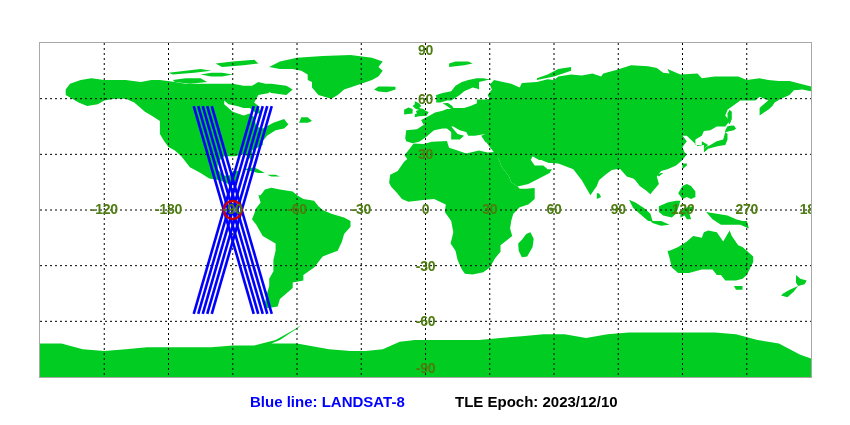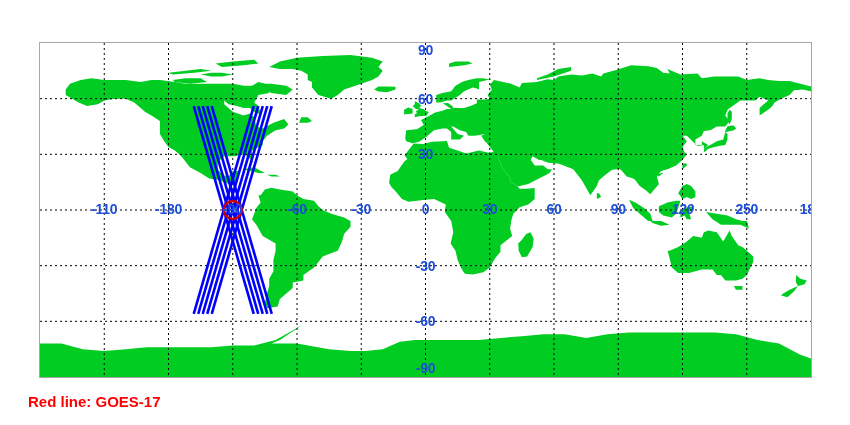--- a/index.html
+++ b/index.html
@@ -8,21 +8,21 @@
   #app{position:relative;width:850px;height:425px;background:#ffffff;}
 
   
   #map-frame{position:absolute;left:39px;top:42px;width:773px;height:336px;
              background:#ffffff;border:1px solid #a8a8a8;box-sizing:border-box;
              overflow:hidden;}
   #map-canvas{position:absolute;left:0;top:0;width:771px;height:334px;display:block;}
 
   
   .tick{position:absolute;font-family:"Liberation Sans",sans-serif;
-        font-size:14px;font-weight:bold;color:#1d4ed8;white-space:nowrap;
+        font-size:14px;font-weight:bold;color:#4d7c0f;white-space:nowrap;
         transform:translate(-50%,-50%);letter-spacing:-0.3px;}
 
   
   #legend{position:absolute;left:0;top:392px;width:850px;height:33px;}
   .leg{position:absolute;top:0;font-size:15px;font-weight:bold;
        white-space:nowrap;line-height:20px;}
   #leg-red{left:28px;color:#ff0000;}
   #leg-blue{left:250px;color:#0000ff;}
   #leg-epoch{left:455px;color:#000000;}
 </style>
@@ -113,32 +113,33 @@
       </g>
     </svg>
 
     <div id="ticklabels">
         <div class="tick" style="left: 321.25px; top: 166px;">-30</div>
         <div class="tick" style="left: 385.5px; top: 166px;">0</div>
         <div class="tick" style="left: 449.75px; top: 166px;">30</div>
         <div class="tick" style="left: 514px; top: 166px;">60</div>
         <div class="tick" style="left: 578.25px; top: 166px;">90</div>
         <div class="tick" style="left: 642.5px; top: 166px; font-style: italic;">120</div>
-        <div class="tick" style="left: 706.75px; top: 166px;">250</div>
+        <div class="tick" style="left: 706.75px; top: 166px;">270</div>
         <div class="tick" style="left: 771px; top: 166px;">180</div>
-        <div class="tick" style="left: 64.25px; top: 166px;">-110</div>
+        <div class="tick" style="left: 64.25px; top: 166px;">-120</div>
         <div class="tick" style="left: 128.5px; top: 166px;">-180</div>
         <div class="tick" style="left: 192.75px; top: 166px;">-90</div>
         <div class="tick" style="left: 257px; top: 166px;">-60</div>
         <div class="tick" style="left: 385.5px; top: 7px;">90</div>
         <div class="tick" style="left: 385.5px; top: 55.6667px;">60</div>
         <div class="tick" style="left: 385.5px; top: 111.333px;">30</div>
         <div class="tick" style="left: 385.5px; top: 222.667px;">-30</div>
         <div class="tick" style="left: 385.5px; top: 278.333px;">-60</div>
         <div class="tick" style="left: 385.5px; top: 325px;">-90</div>
       </div>
   </div>
 
   <div id="legend">
-    <span class="leg" id="leg-red">Red line: GOES-17</span>
+    <span class="leg" id="leg-blue">Blue line: LANDSAT-8</span>
+    <span class="leg" id="leg-epoch">TLE Epoch: 2023/12/10</span>
   </div>
 
 </div>
 
 </body></html>

